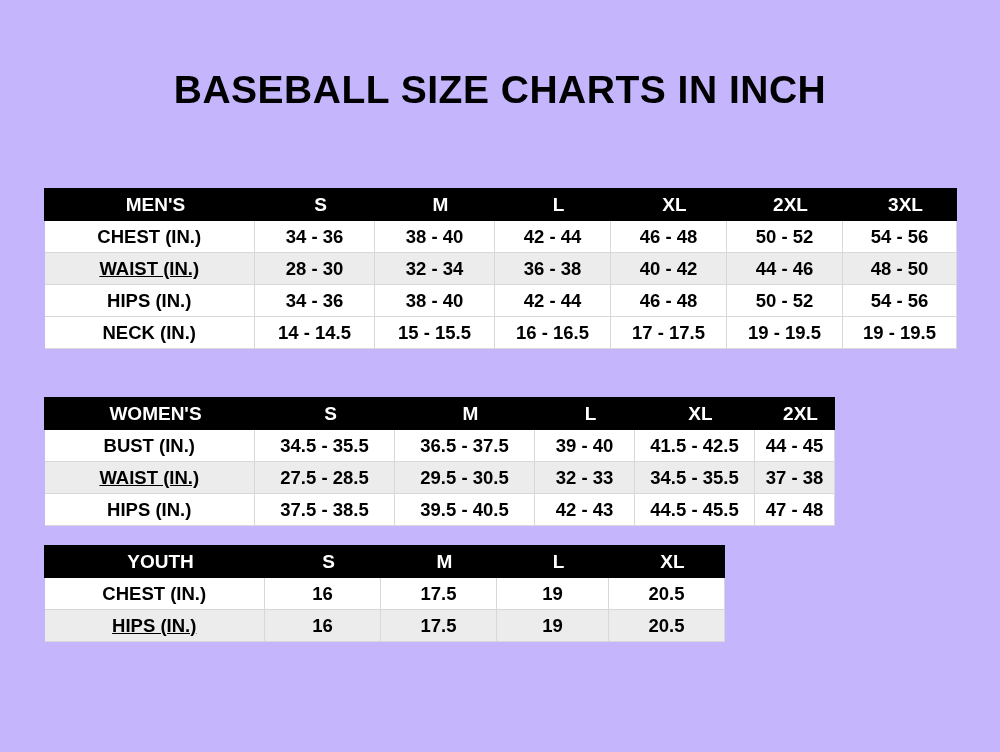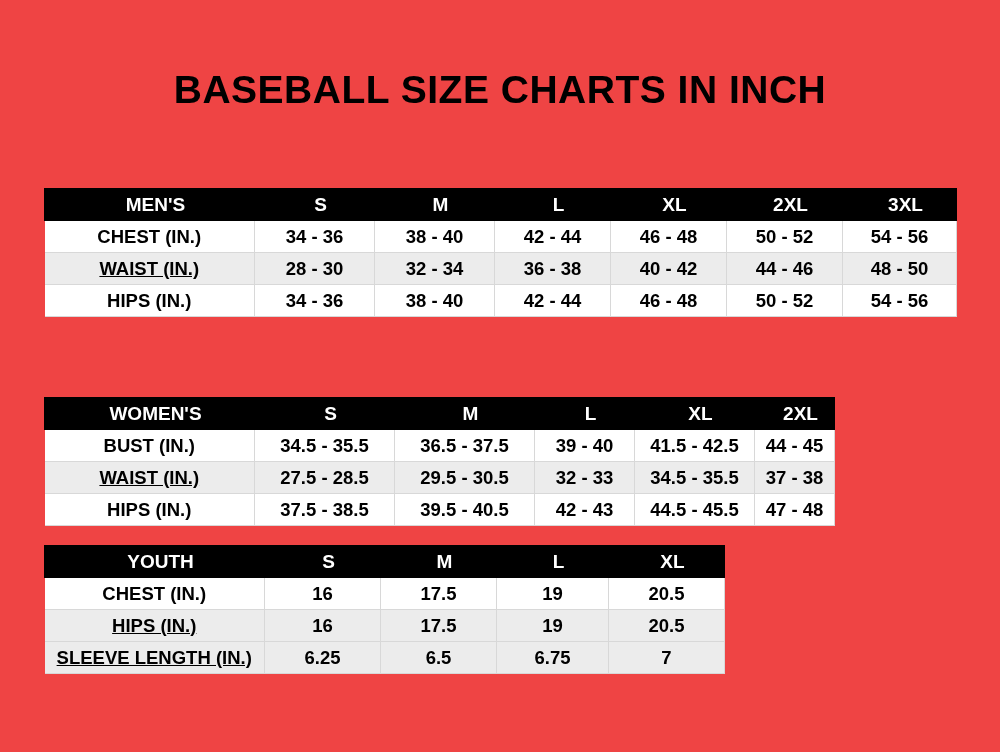--- a/index.html
+++ b/index.html
@@ -11,21 +11,21 @@
     width: 1000px;
     height: 752px;
     font-family: "Liberation Sans", sans-serif;
     color: #000000;
     overflow: hidden;
   }
   .page {
     position: relative;
     width: 1000px;
     height: 752px;
-    background: #ef4444;
+    background: #c4b5fd;
   }
   .title {
     position: absolute;
     top: 68px;
     left: 0;
     width: 1000px;
     text-align: center;
     font-size: 39px;
     font-weight: bold;
     letter-spacing: 0.5px;
@@ -128,20 +128,29 @@
         <td>48 - 50</td>
       </tr>
       <tr>
         <td class="rowlabel">HIPS (IN.)</td>
         <td>34 - 36</td>
         <td>38 - 40</td>
         <td>42 - 44</td>
         <td>46 - 48</td>
         <td>50 - 52</td>
         <td>54 - 56</td>
+      </tr>
+      <tr>
+        <td class="rowlabel">NECK (IN.)</td>
+        <td>14 - 14.5</td>
+        <td>15 - 15.5</td>
+        <td>16 - 16.5</td>
+        <td>17 - 17.5</td>
+        <td>19 - 19.5</td>
+        <td>19 - 19.5</td>
       </tr>
     </tbody>
   </table>
 
   <table class="chart" id="women-table">
     <colgroup>
       <col style="width:210px">
       <col style="width:140px">
       <col style="width:140px">
       <col style="width:100px">
@@ -211,23 +220,16 @@
         <td>19</td>
         <td>20.5</td>
       </tr>
       <tr class="alt">
         <td class="rowlabel">HIPS (IN.)</td>
         <td>16</td>
         <td>17.5</td>
         <td>19</td>
         <td>20.5</td>
       </tr>
-      <tr class="alt">
-        <td class="rowlabel">SLEEVE LENGTH (IN.)</td>
-        <td>6.25</td>
-        <td>6.5</td>
-        <td>6.75</td>
-        <td>7</td>
-      </tr>
     </tbody>
   </table>
 
 </div>
 
 </body></html>

